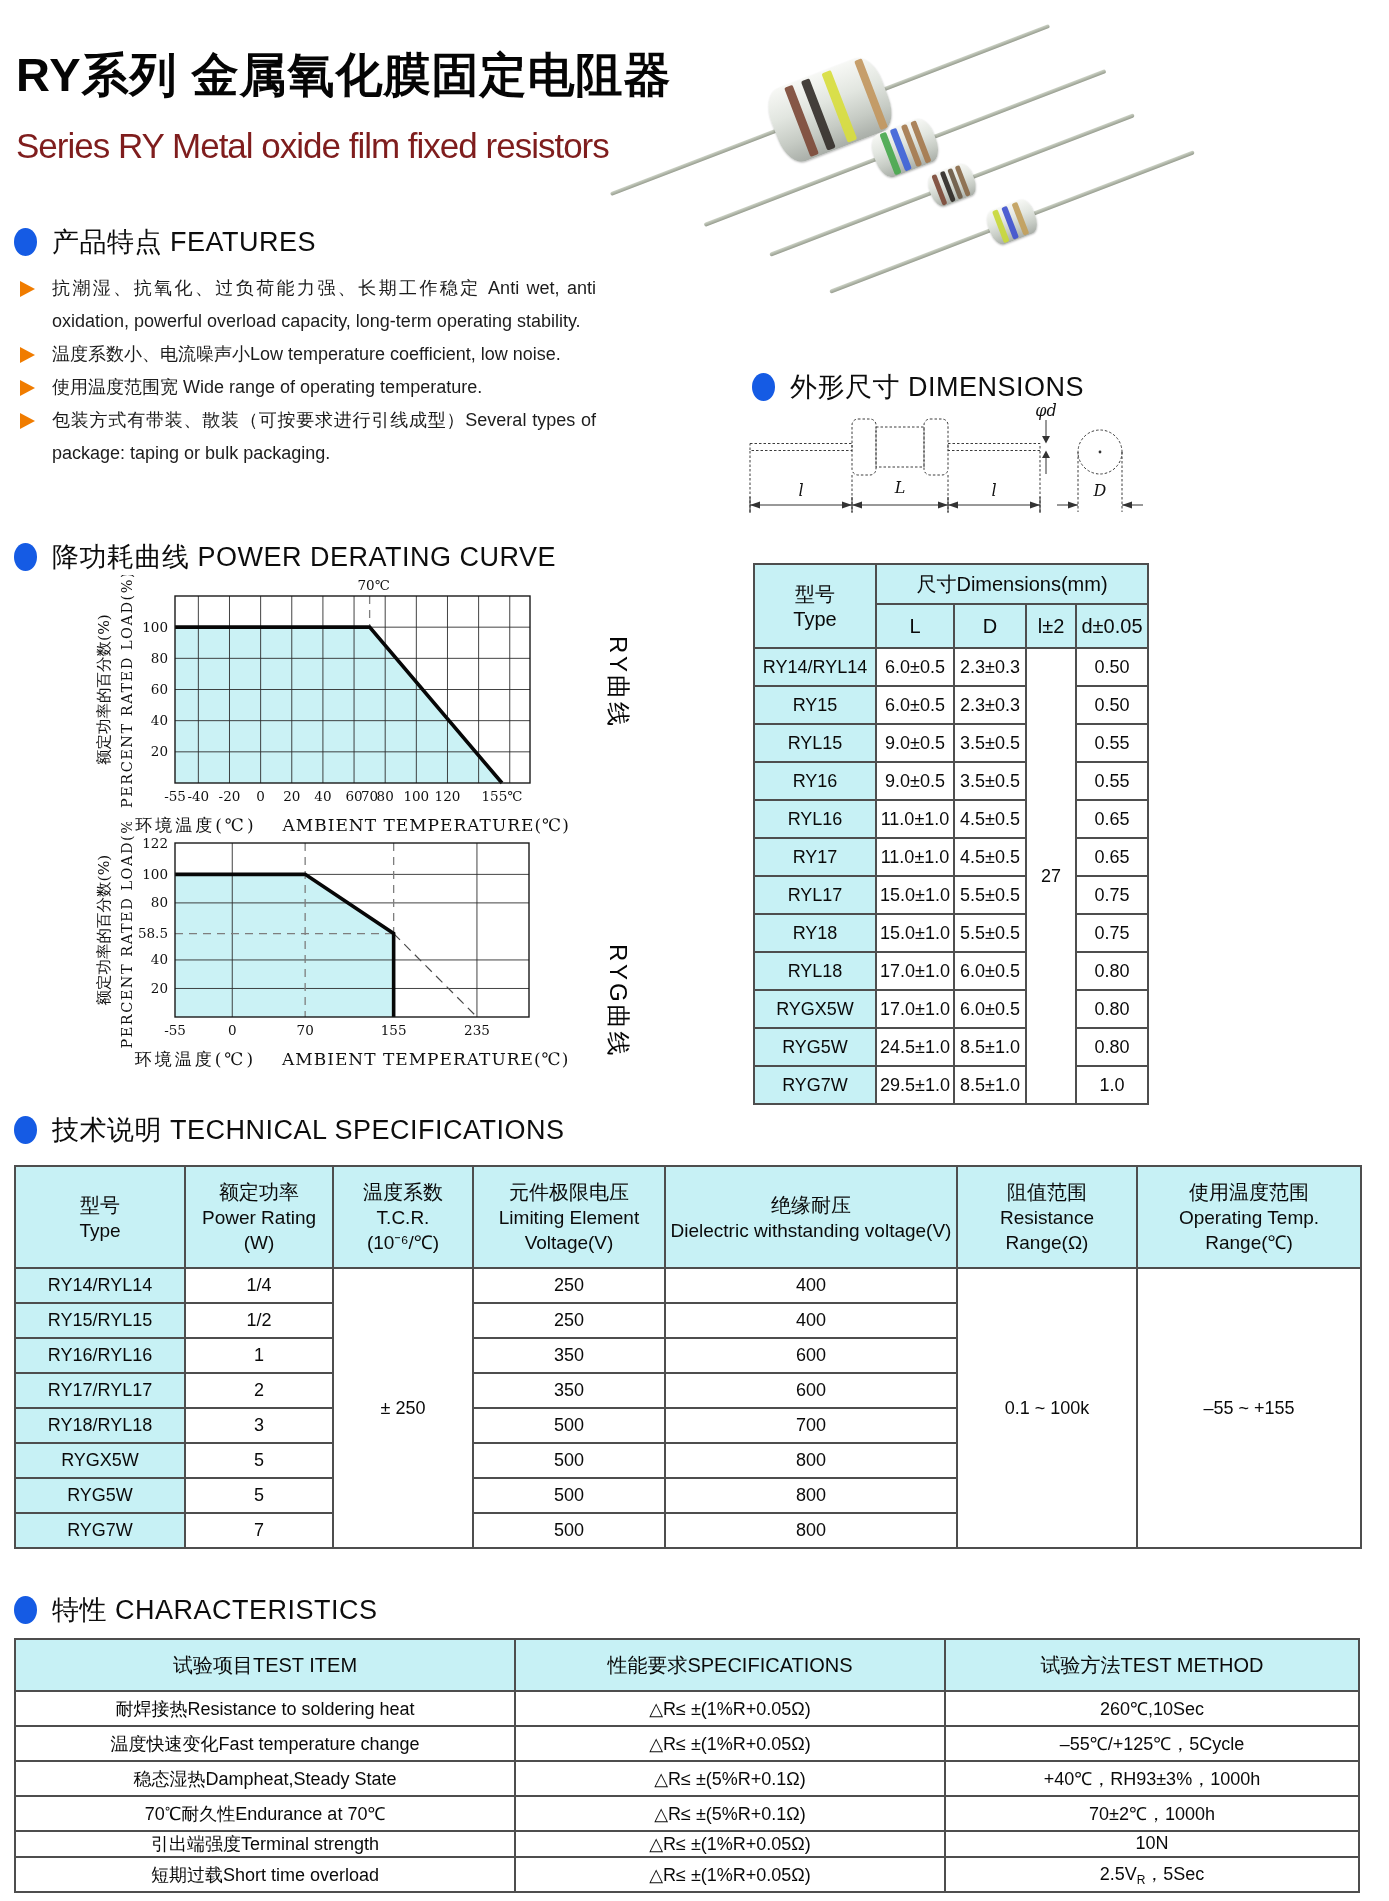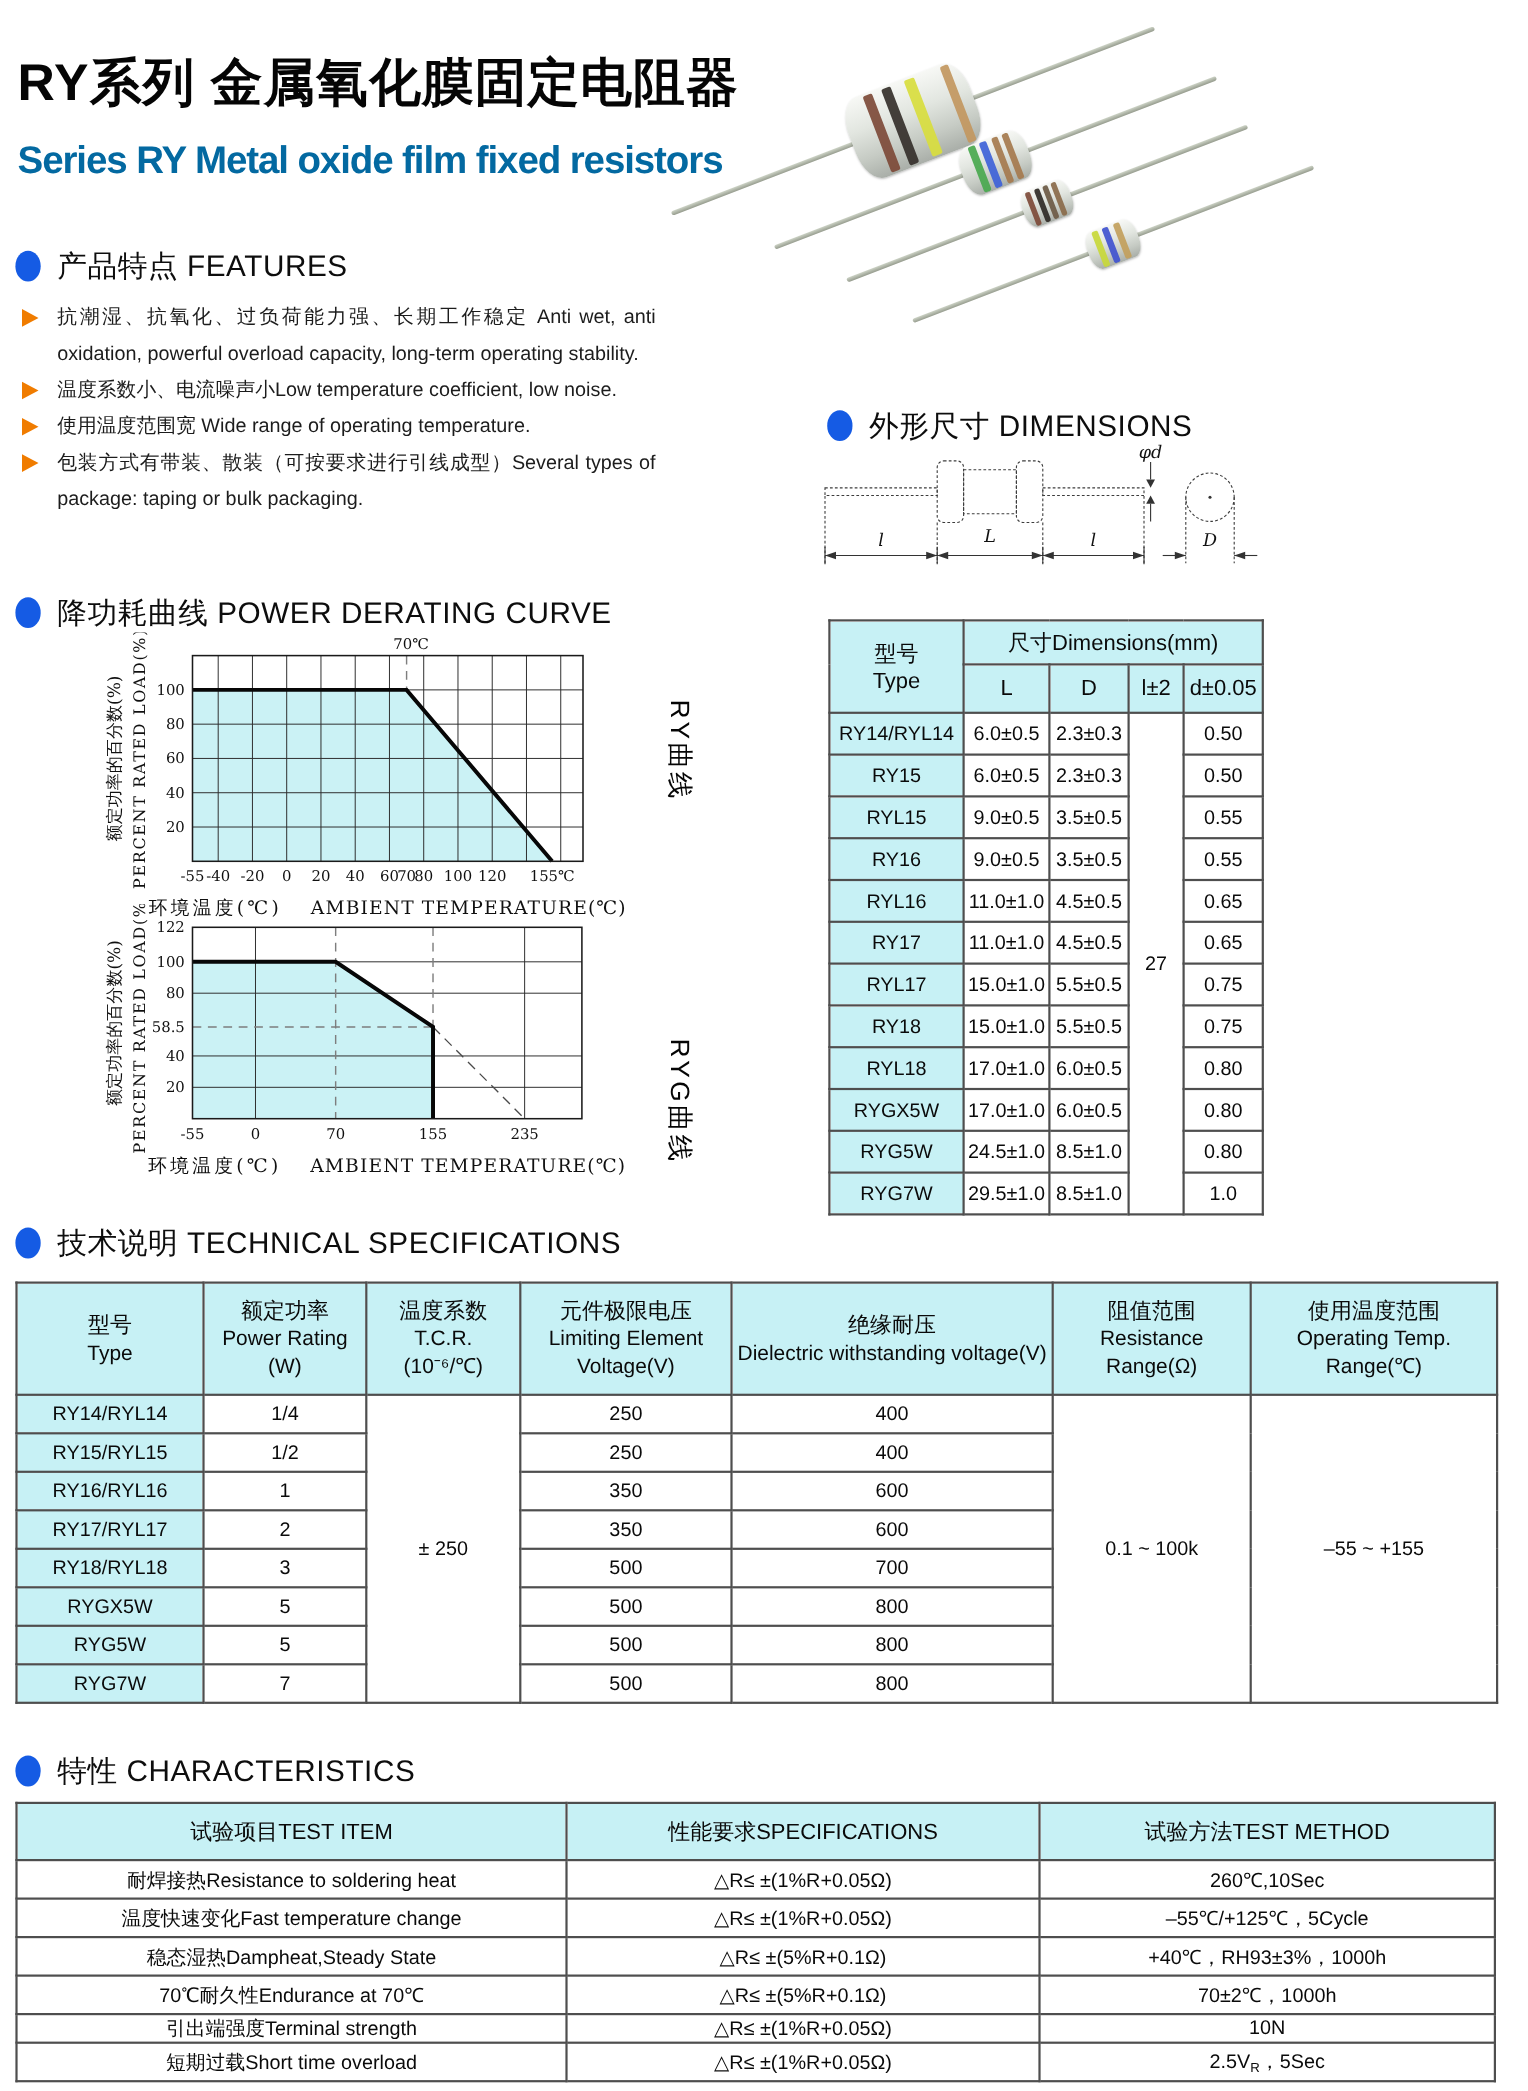--- a/index.html
+++ b/index.html
@@ -2,21 +2,21 @@
 <html style="--accent-blue: #155BE4; --accent-orange: #F07C00; --header-cyan: #C7F1F5; --chart-fill: #CBF2F5; --border: #4E4E4E;"><head>
 <meta charset="utf-8">
 <style>
   html,body{margin:0;padding:0;background:#9a9a9a;}
   #page{position:relative;width:1389px;height:1901px;background:#ffffff;overflow:hidden;
         font-family:"Liberation Sans",sans-serif;color:#0a0a0a;margin:0 auto;}
   .abs{position:absolute;}
 
   
   #title-zh{left:16px;top:44px;font-size:47px;font-weight:bold;letter-spacing:1px;color:#050505;}
-  #title-en{left:16px;top:126px;font-size:35px;font-weight:bold;letter-spacing:-1px;color:#0369a1;}
+  #title-en{left:16px;top:126px;font-size:35px;font-weight:normal;letter-spacing:-1px;color:#7f1d1d;}
 
   
   .sec-head{position:absolute;display:flex;align-items:center;gap:15px;}
   .dot{width:23px;height:28px;border-radius:50%;background:var(--accent-blue);flex:0 0 auto;}
   .sec-title{font-size:27px;letter-spacing:.5px;color:#0d0d0d;white-space:nowrap;}
 
   
   #features-list{left:18px;top:272px;width:578px;}
   .feat-item{position:relative;padding-left:34px;font-size:18px;line-height:33px;
              text-align:justify;color:#1c1c1c;}

